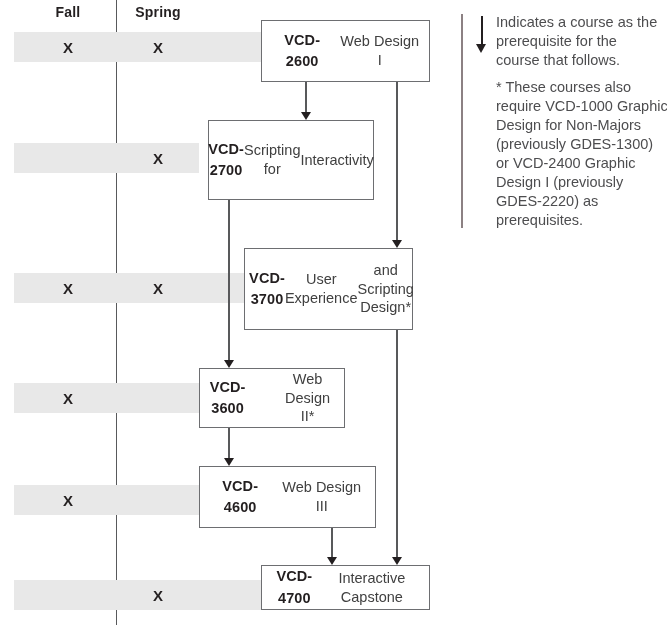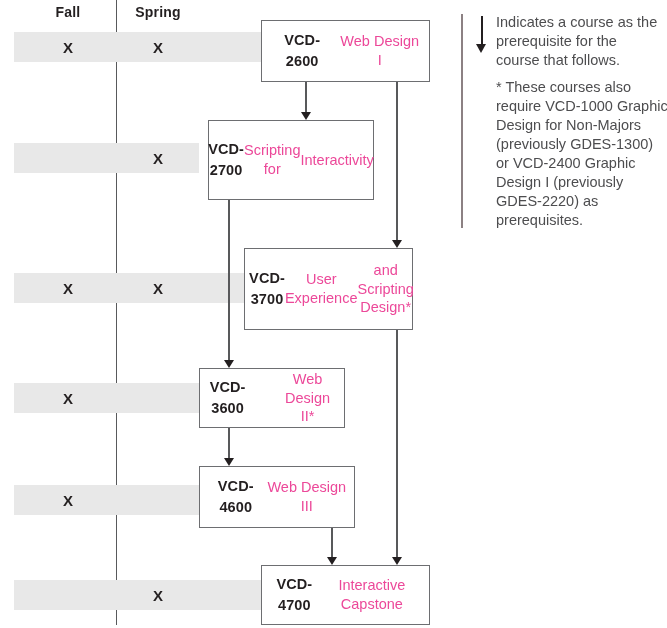--- a/index.html
+++ b/index.html
@@ -69,21 +69,21 @@
   .course-code{
     font-size:14.5px;
     font-weight:bold;
     color:#231f20;
     line-height:1.45;
     letter-spacing:0.1px;
   }
   .course-title{
     font-size:14.5px;
     font-weight:normal;
-    color:#ec4899;
+    color:#404040;
     line-height:1.3;
   }
 
   
   .conn{position:absolute;background:#58595b;}
   .conn-v{width:1.6px;}
   .arrow-head{
     position:absolute;
     width:0;height:0;
     border-left:5px solid transparent;
@@ -165,25 +165,25 @@
       </div>
       <div class="course-box" style="left: 244px; top: 248px; width: 169px; height: 82px; padding-left: 12px;">
         <div class="course-code">VCD-3700</div>
         <div class="course-title">User Experience</div>
         <div class="course-title">and Scripting Design*</div>
       </div>
       <div class="course-box" style="left: 199px; top: 368px; width: 146px; height: 60px; gap: 28px;">
         <div class="course-code">VCD-3600</div>
         <div class="course-title">Web Design II*</div>
       </div>
-      <div class="course-box" style="left: 199px; top: 466px; width: 156px; height: 62px;">
+      <div class="course-box" style="left: 199px; top: 466px; width: 177px; height: 62px;">
         <div class="course-code">VCD-4600</div>
         <div class="course-title">Web Design III</div>
       </div>
-      <div class="course-box" style="left: 261px; top: 565px; width: 169px; height: 60px;">
+      <div class="course-box" style="left: 261px; top: 565px; width: 169px; height: 45px;">
         <div class="course-code">VCD-4700</div>
         <div class="course-title">Interactive Capstone</div>
       </div>
     </div>
   <div id="connectors-layer">
       <div class="conn conn-v" style="left: 305px; top: 82px; height: 30px;"></div>
       <div class="arrow-head" style="left: 300.8px; top: 112px;"></div>
       <div class="conn conn-v" style="left: 396px; top: 82px; height: 158px;"></div>
       <div class="arrow-head" style="left: 391.8px; top: 240px;"></div>
       <div class="conn conn-v" style="left: 228px; top: 200px; height: 160px;"></div>

